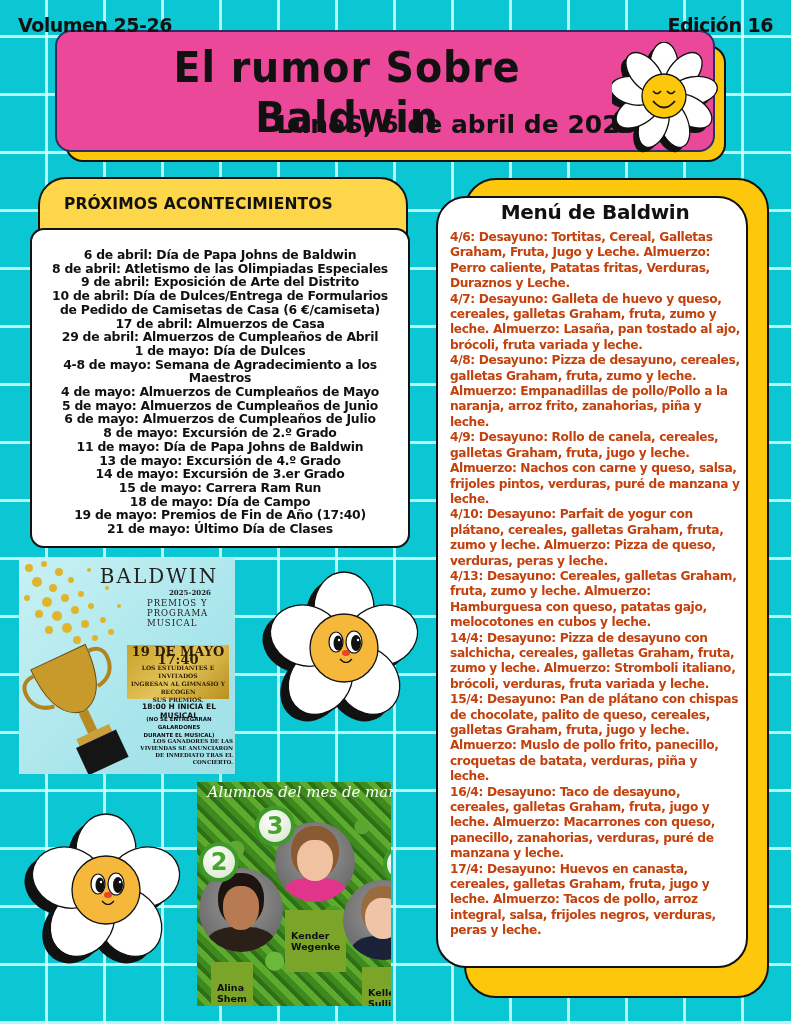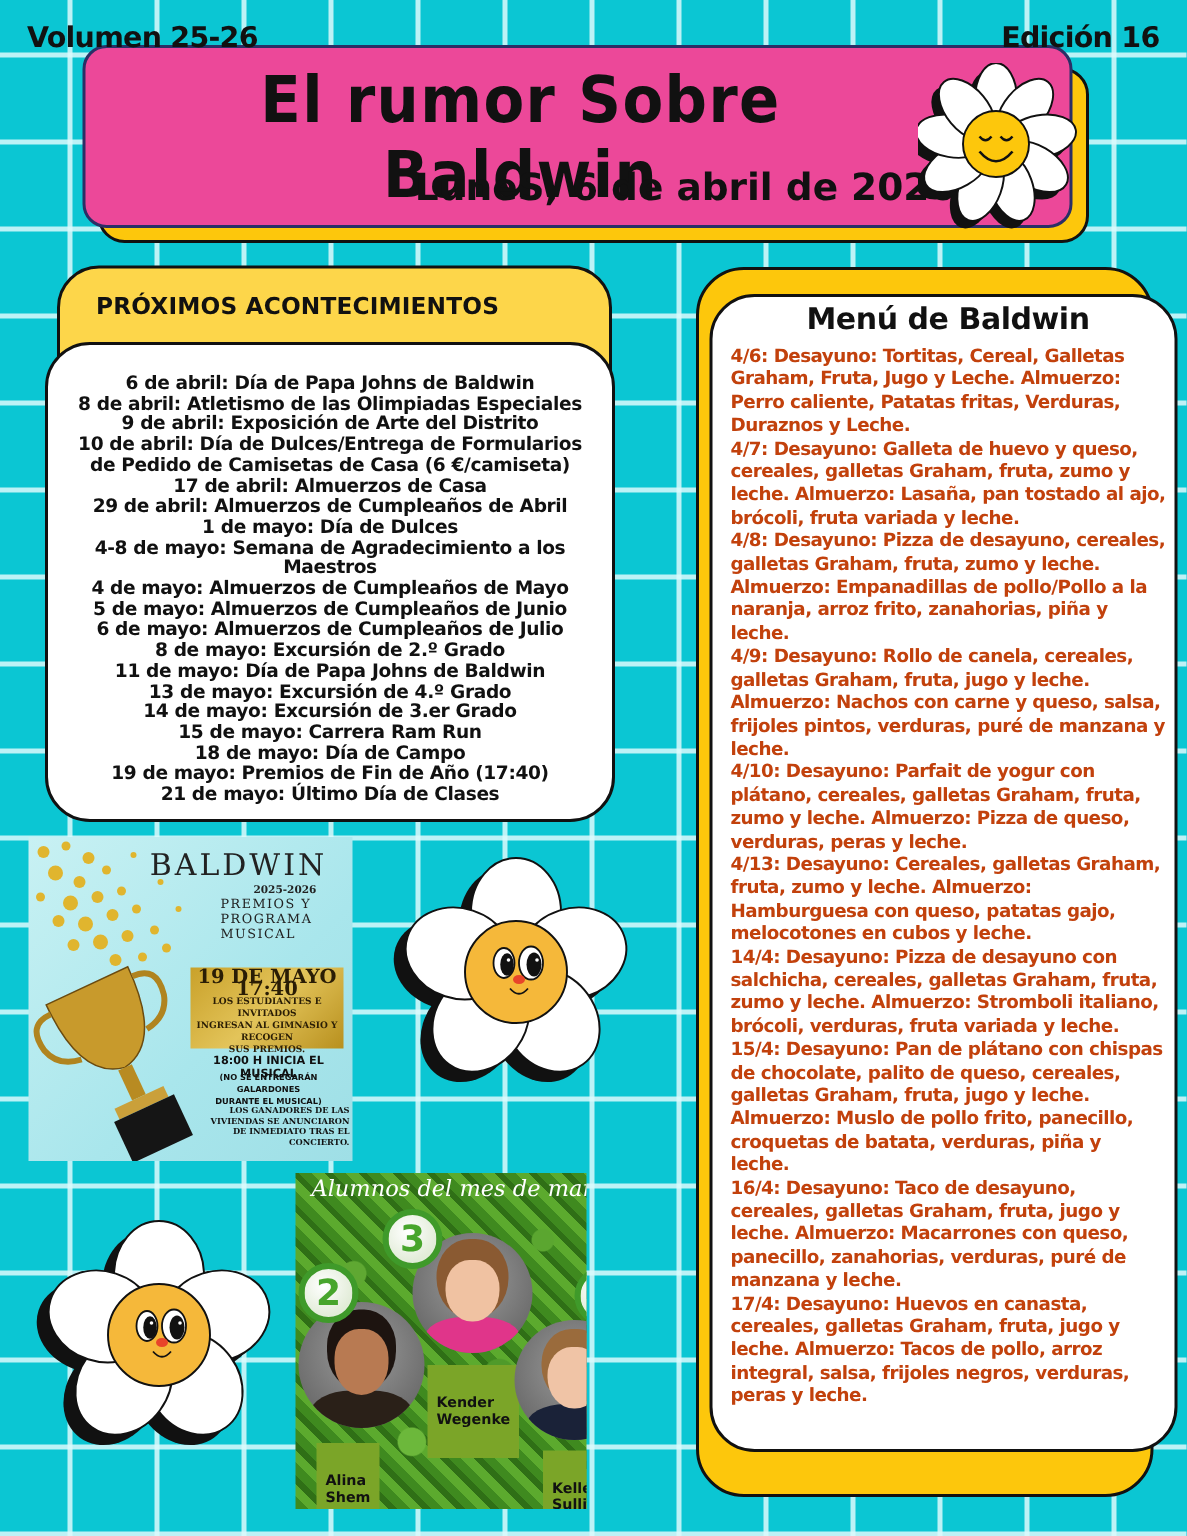--- a/index.html
+++ b/index.html
@@ -55,40 +55,39 @@
     .events-tab {
       position: absolute; left: 38px; top: 177px; width: 370px; height: 120px;
       background: #fdd64a; border: 2px solid #111; border-radius: 28px 28px 0 0;
     }
     .events-title {
       position: absolute; left: 24px; top: 16px;
       font-weight: bold; font-size: 15.5px; color: #111; letter-spacing: 0.1px;
     }
     .events-box {
       position: absolute; left: 30px; top: 228px; width: 380px; height: 320px;
-      background: #fff; border: 2px solid #111; border-radius: 30px;
+      background: #fff; border: 2px solid #111; border-radius: 14px;
       padding: 18px 4px 0 4px;
       text-align: center;
     }
     .event-line {
       font-family: "DejaVu Sans", sans-serif; font-weight: bold;
       font-size: 12.4px; line-height: 13.7px; color: #111;
       letter-spacing: -0.25px;
     }
 
     
     .menu-shadow {
       position: absolute; left: 464px; top: 178px; width: 305px; height: 820px;
       background: #fdc70c; border: 2px solid #111; border-radius: 32px;
     }
     .menu-box {
       position: absolute; left: 436px; top: 196px; width: 312px; height: 772px;
       background: #fff; border: 2px solid #111; border-radius: 30px;
       padding: 0 6px 0 12px;
-      margin-left: 37px;
     }
     .menu-title {
       text-align: center; font-weight: bold; font-size: 20px; margin-top: 2px;
       color: #111; letter-spacing: -0.3px;
     }
     .menu-entry {
       font-family: "DejaVu Sans", sans-serif; font-weight: bold;
       font-size: 12.2px; line-height: 15.4px; color: #c2410c;
       letter-spacing: -0.35px;
     }

